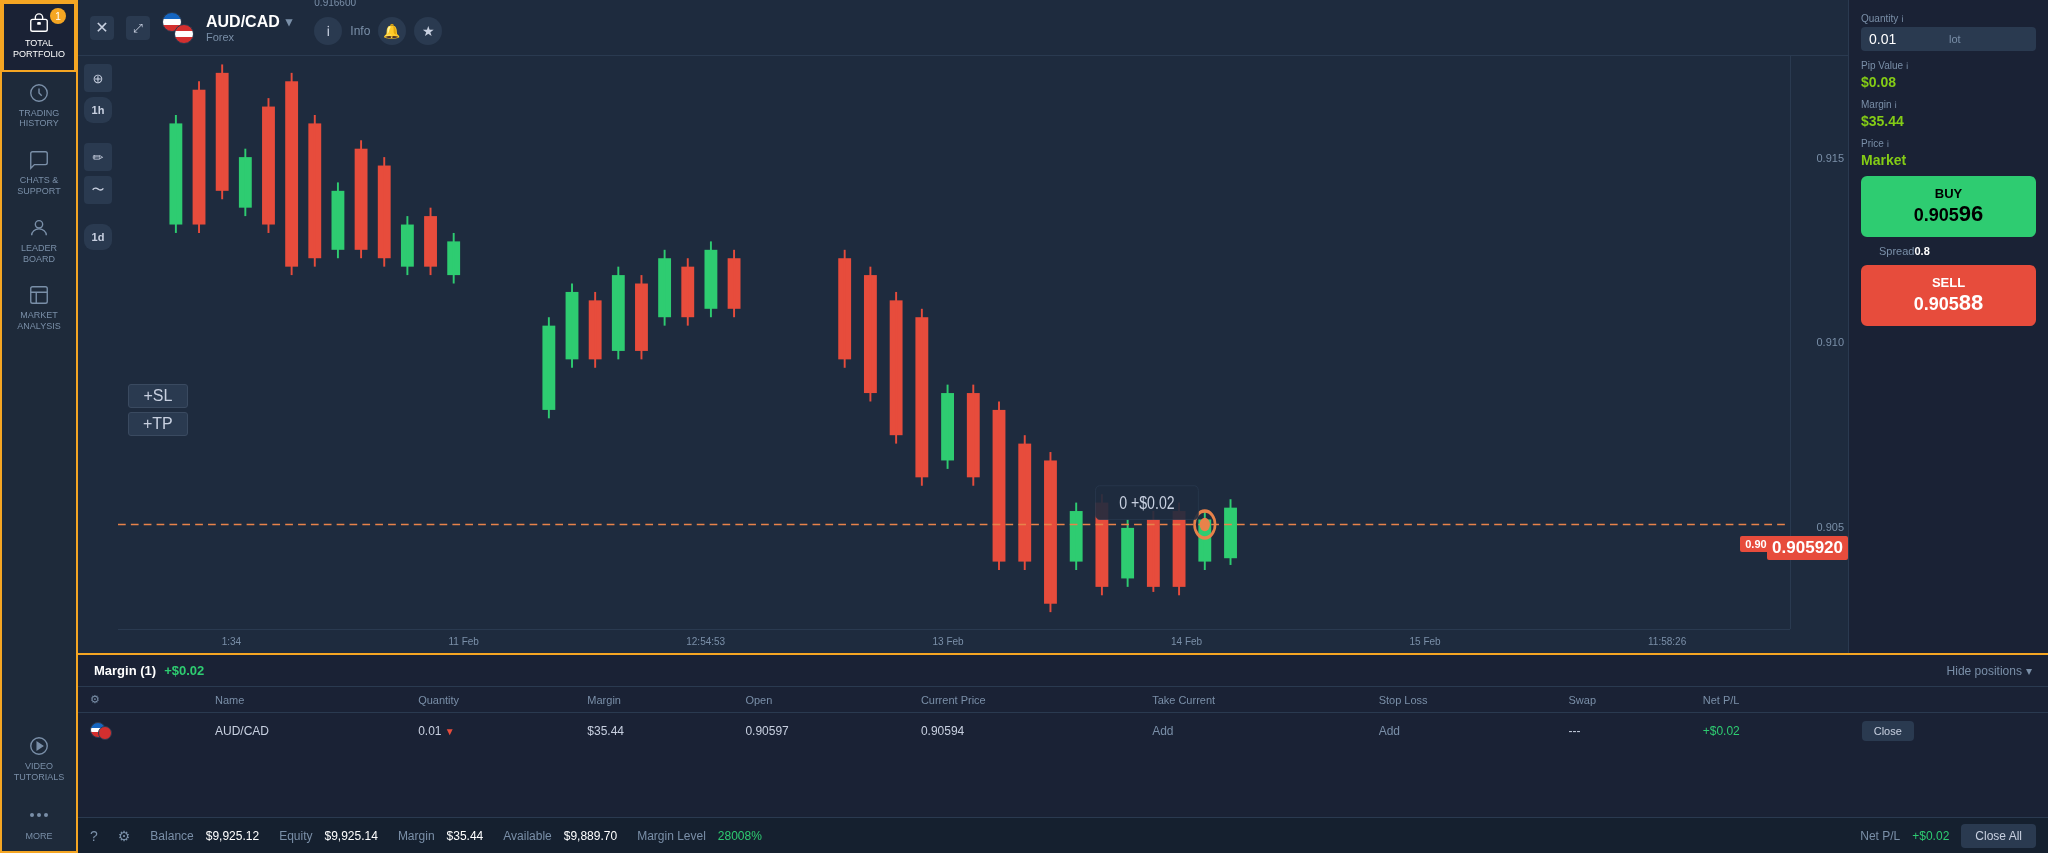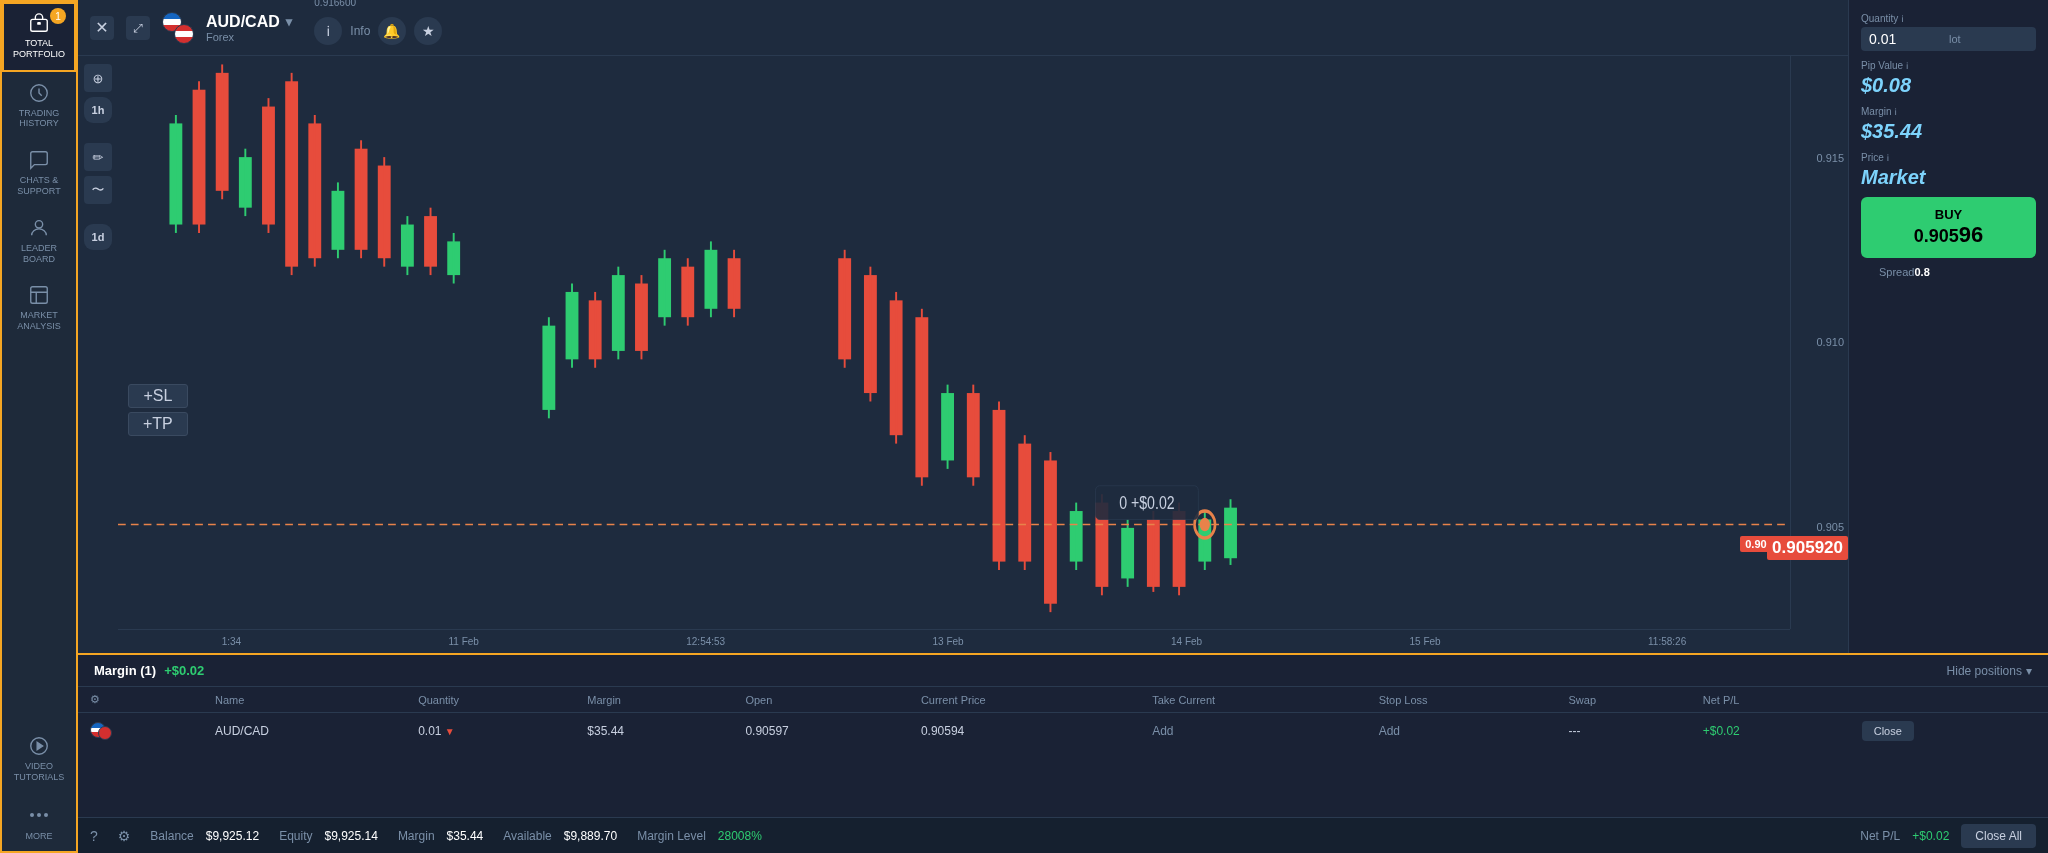--- a/index.html
+++ b/index.html
@@ -39,21 +39,21 @@
     .timeframe-btn { background: #2a3a50; border: none; color: #c8d0e0; padding: 7px 7px; border-radius: 9px; cursor: pointer; font-size: 11px; font-weight: bold; }
     .info-btn { background: #2a3a50; border: none; color: #c8d0e0; width: 28px; height: 28px; border-radius: 50%; cursor: pointer; display: flex; align-items: center; justify-content: center; font-size: 14px; }
 
     
     .candlestick-chart { flex: 1; position: relative; overflow: hidden; }
 
     
     .order-panel { width: 200px; background: #1a2235; border-left: 1px solid #2a3a50; display: flex; flex-direction: column; padding: 12px; gap: 8px; flex-shrink: 0; }
     .order-field { display: flex; flex-direction: column; gap: 2px; }
     .order-label { font-size: 10px; color: #7a8fa8; display: flex; align-items: center; gap: 3px; }
-    .order-value { font-size: 20px; color: #7dd3fc; font-weight: bold; font-style: italic; }
+    .order-value { font-size: 14px; color: #84cc16; font-weight: bold; }
     .order-input-row { display: flex; align-items: center; background: #2a3a50; border-radius: 4px; padding: 4px 8px; }
     .order-input { background: transparent; border: none; color: #fff; font-size: 14px; width: 80px; outline: none; }
     .order-unit { font-size: 11px; color: #7a8fa8; }
 
     .buy-btn { background: #2ecc71; border: none; color: #000000; border-radius: 6px; padding: 10px; cursor: pointer; text-align: center; font-size: 14px; font-weight: bold; }
     .buy-price { font-size: 18px; font-weight: bold; }
     .sell-btn { background: #e74c3c; border: none; color: #fff; border-radius: 6px; padding: 10px; cursor: pointer; text-align: center; font-size: 14px; font-weight: bold; }
     .sell-price { font-size: 18px; font-weight: bold; }
 
     .spread-row { display: flex; justify-content: flex-start; align-items: center; font-size: 11px; color: #7a8fa8; margin-left: 18px; }
@@ -407,20 +407,24 @@
         <button class="buy-btn">
           <div style="font-size:13px;">BUY</div>
           <div class="buy-price">0.905<span style="font-size:22px;">96</span></div>
         </button>
 
         <div class="spread-row">
           <span class="bottom-label">Spread</span>
           <span class="spread-val">0.8</span>
         </div>
 
+        <button class="sell-btn">
+          <div style="font-size:13px;">SELL</div>
+          <div class="sell-price">0.905<span style="font-size:22px;">88</span></div>
+        </button>
       </div>
     </div>
 
     <div class="positions-panel">
       <div class="positions-header">
         <div class="margin-info">
           <span>Margin (1)</span>
           <span class="profit-green">+$0.02</span>
         </div>
         <button class="hide-btn">

